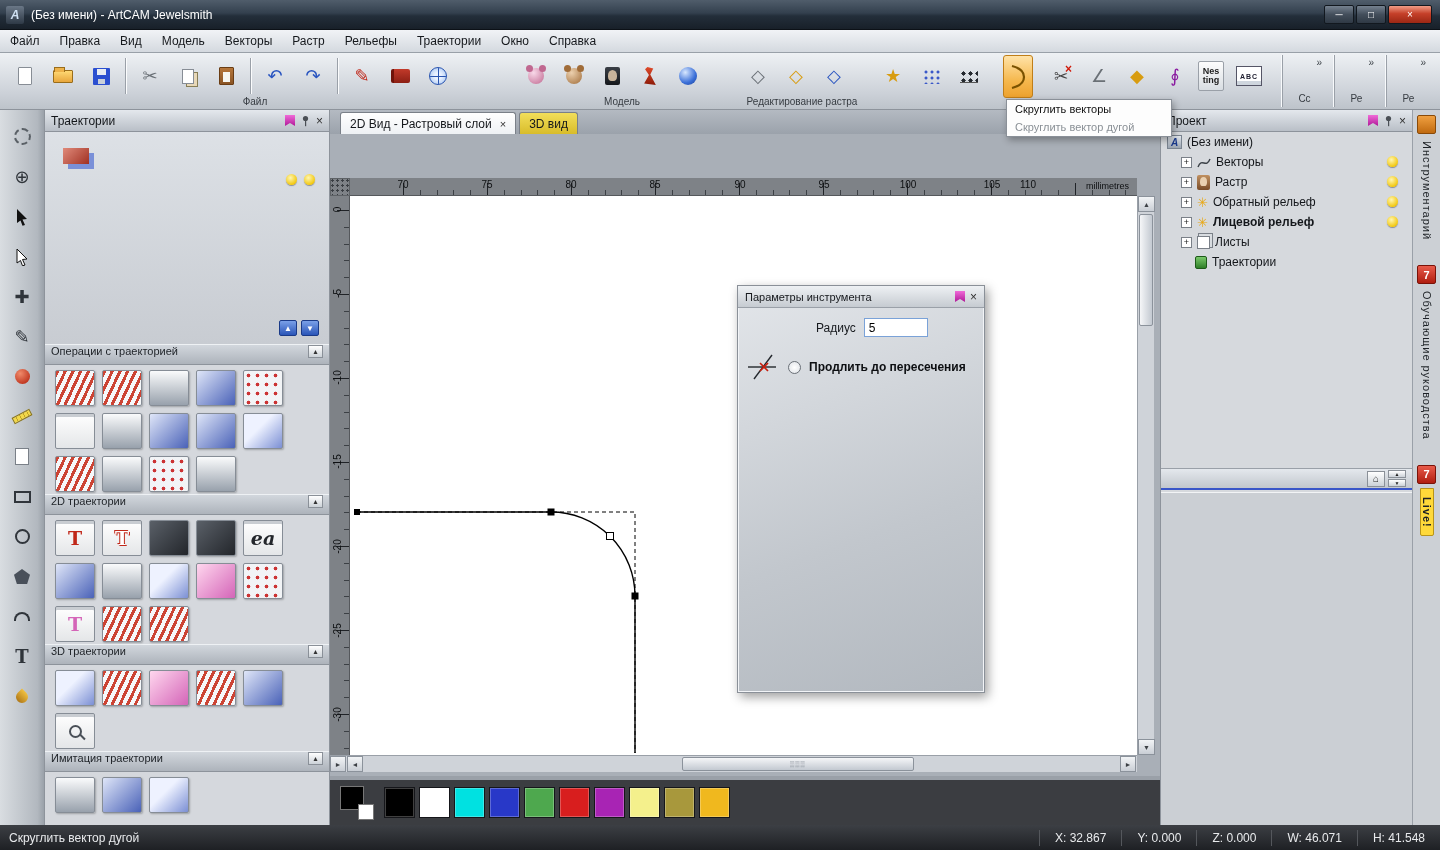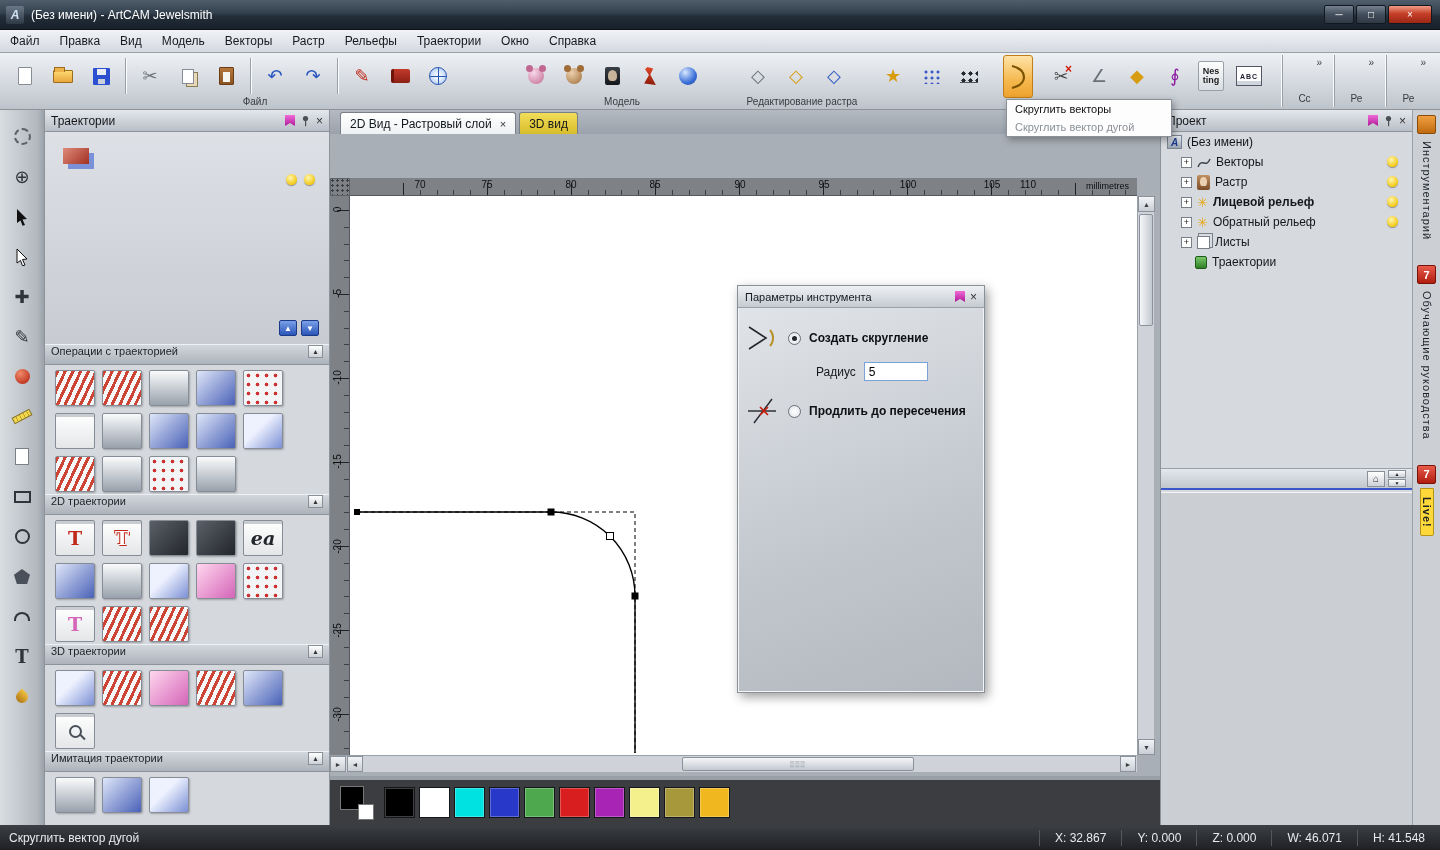--- a/index.html
+++ b/index.html
@@ -538,21 +538,21 @@
     </div>
     <div class="tab yellow">
       <span>3D вид</span>
     </div>
   </div>
 
 
   <div id="ruler-corner"></div>
 
   <div id="ruler-top">
-    <span class="htick" style="left:70px">70</span>
+    <span class="htick" style="left:53px">70</span>
     <span class="htick" style="left:137px">75</span>
     <span class="htick" style="left:221px">80</span>
     <span class="htick" style="left:305px">85</span>
     <span class="htick" style="left:390px">90</span>
     <span class="htick" style="left:474px">95</span>
     <span class="htick" style="left:558px">100</span>
     <span class="htick" style="left:642px">105</span>
     <span class="htick" style="left:678px">110</span>
     <span class="hunit">millimetres</span>
   </div>
@@ -637,27 +637,27 @@
     </div>
     <div class="tree-row child">
       <span class="expander gi i-plus"></span>
       <span class="ic-raster"></span>
       <span>Растр</span>
       <span class="tree-bulb bulb"></span>
     </div>
     <div class="tree-row child">
       <span class="expander gi i-plus"></span>
       <span class="ic-relief gi i-relief"></span>
-      <span class="bold">Лицевой рельеф</span>
+      <span>Обратный рельеф</span>
       <span class="tree-bulb bulb"></span>
     </div>
     <div class="tree-row child">
       <span class="expander gi i-plus"></span>
       <span class="ic-relief gi i-relief"></span>
-      <span>Обратный рельеф</span>
+      <span class="bold">Лицевой рельеф</span>
       <span class="tree-bulb bulb"></span>
     </div>
     <div class="tree-row child">
       <span class="expander gi i-plus"></span>
       <span class="ic-sheets"></span>
       <span>Листы</span>
     </div>
     <div class="tree-row grandchild">
       <span class="ic-tp"></span>
       <span>Траектории</span>
@@ -697,28 +697,20 @@
 </div>
 
 <div id="tool-dialog">
   <div id="td-title">
     <span>Параметры инструмента</span>
     <span class="ph-icons">
       <span class="flag-ic"></span>
       <span class="ph-x gi i-close"></span>
     </span>
   </div>
-  <div class="d-row">
-    <svg width="34" height="28" viewBox="0 0 34 28">
-      <path d="M3 3 L20 14 L3 25" fill="none" stroke="#23272c" stroke-width="1.6"></path>
-      <path d="M24 6 A12 12 0 0 1 24 22" fill="none" stroke="#b8922a" stroke-width="2"></path>
-    </svg>
-    <span class="radio sel"></span>
-    <span class="d-label">Создать скругление</span>
-  </div>
   <div id="radius-row">
     <span class="rlabel">Радиус</span>
     <input id="radius-input" value="5" style="">
   </div>
   <div class="d-row">
     <svg width="34" height="28" viewBox="0 0 34 28">
       <line x1="2" y1="14" x2="30" y2="14" stroke="#23272c" stroke-width="1.4"></line>
       <line x1="8" y1="26" x2="26" y2="2" stroke="#23272c" stroke-width="1.4"></line>
       <line x1="14" y1="10" x2="22" y2="18" stroke="#c81e0e" stroke-width="1.6"></line>
       <line x1="22" y1="10" x2="14" y2="18" stroke="#c81e0e" stroke-width="1.6"></line>

